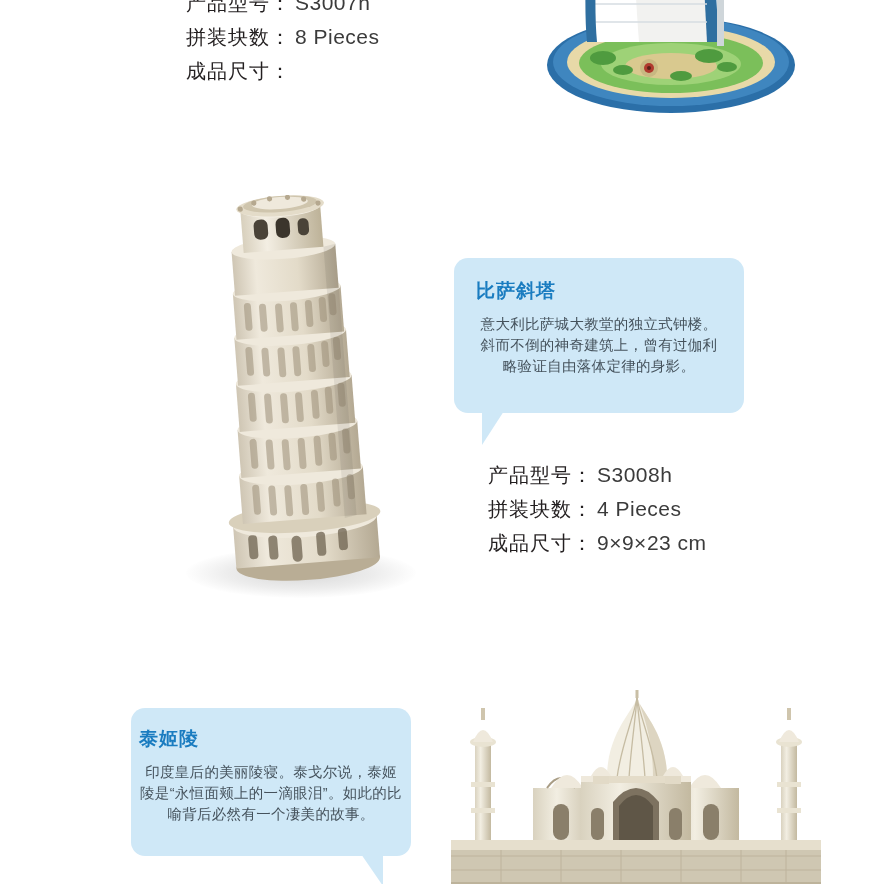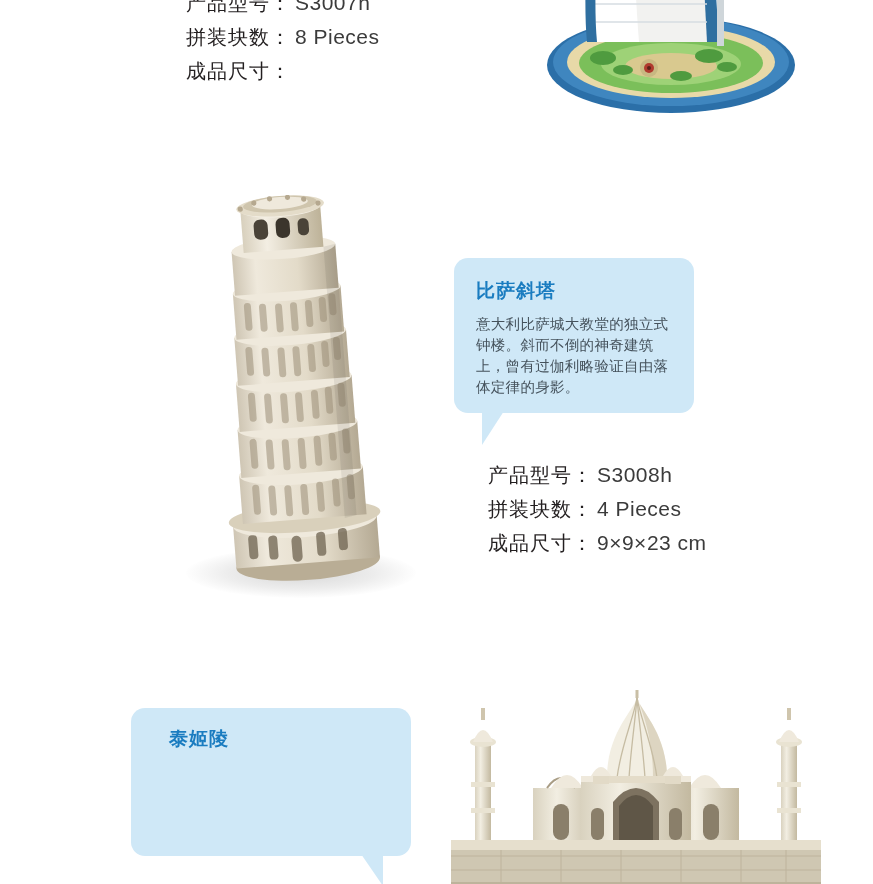--- a/index.html
+++ b/index.html
@@ -58,20 +58,21 @@
     font-weight: bold;
     letter-spacing: 1px;
     margin: 0 0 10px 0;
   }
   .bubble .b-text {
     color: #45525c;
     font-size: 14.5px;
     line-height: 21px;
     margin: 0;
     letter-spacing: 0.3px;
+    text-align: center;
   }
   .bubble-tail {
     position: absolute;
     width: 0;
     height: 0;
   }
 
   
   .tail-pisa {
     left: 28px;
@@ -281,43 +282,44 @@
           <circle cx="118" cy="2" r="2.6"></circle>
           <circle cx="134" cy="5" r="2.6"></circle>
           <circle cx="148" cy="10" r="2.6"></circle>
         </g>
 
         <path d="M150 54 L162 52 L162 324 L150 326 Z" fill="#000" opacity="0.07"></path>
       </g>
     </svg>
   </div>
 
-  <div class="bubble" style="left:418px; top:258px; width:240px; height:155px; padding:20px 22px;">
+  <div class="bubble" style="left:418px; top:258px; width:290px; height:155px; padding:20px 22px;">
     <div class="b-title">比萨斜塔</div>
     <div class="b-text">意大利比萨城大教堂的独立式钟楼。斜而不倒的神奇建筑上，曾有过伽利略验证自由落体定律的身影。</div>
     <div class="bubble-tail tail-pisa"></div>
   </div>
 
   <div class="spec-list" style="left:452px; top:462px;">
     <div class="spec-row">
       <span class="spec-label">产品型号：</span>
       <span class="spec-value">S3008h</span>
     </div>
     <div class="spec-row">
       <span class="spec-label">拼装块数：</span>
       <span class="spec-value">4 Pieces</span>
     </div>
     <div class="spec-row">
       <span class="spec-label">成品尺寸：</span>
       <span class="spec-value">9×9×23 cm</span>
     </div>
   </div>
 
-  <div class="bubble" style="left:95px; top:708px; width:280px; height:148px; padding:18px 38px;">
+  <div class="bubble" style="left:95px; top:708px; width:280px; height:148px; padding:18px 8px;">
     <div class="b-title">泰姬陵</div>
+    <div class="b-text">印度皇后的美丽陵寝。泰戈尔说，泰姬陵是“永恒面颊上的一滴眼泪”。如此的比喻背后必然有一个凄美的故事。</div>
     <div class="bubble-tail tail-taj"></div>
   </div>
 
   <div class="art" style="left:405px; top:690px; width:400px; height:200px;">
     <svg width="400" height="200" viewBox="0 0 400 200">
       <defs>
         <linearGradient id="marble" x1="0" y1="0" x2="1" y2="0">
           <stop offset="0%" stop-color="#d9d2bf"></stop>
           <stop offset="35%" stop-color="#f2eee2"></stop>
           <stop offset="100%" stop-color="#c3b9a0"></stop>

